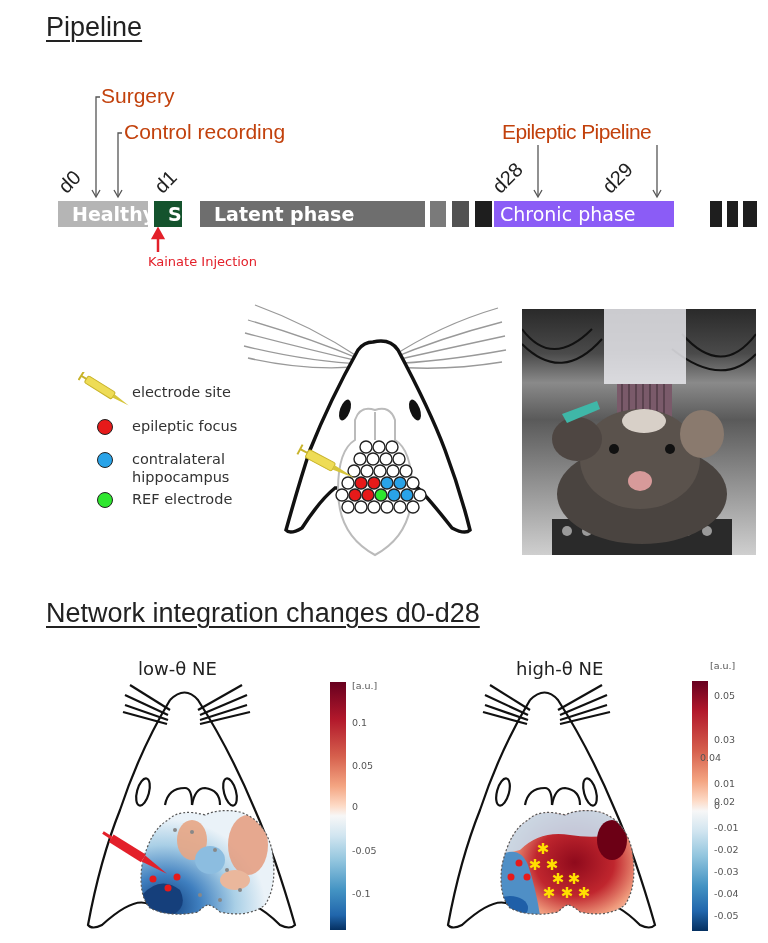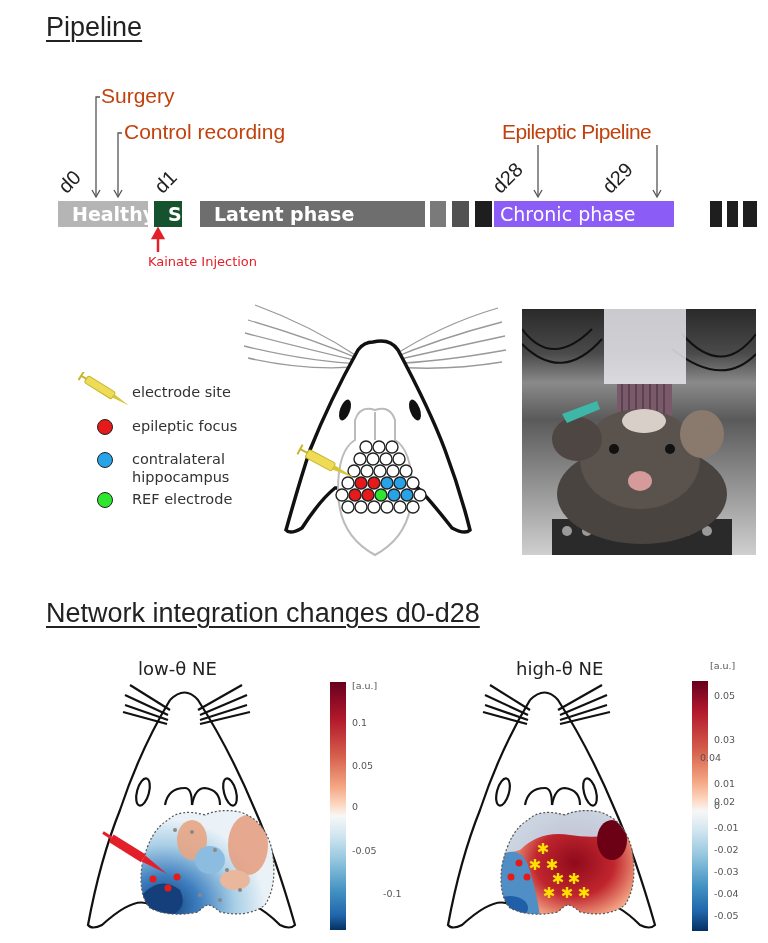--- a/index.html
+++ b/index.html
@@ -262,21 +262,21 @@
       <circle cx="140" cy="220" r="2"></circle>
     </g>
 </svg>
 
 <div class="abs" style="left:330px;top:682px;width:16px;height:248px;background:linear-gradient(180deg,#67001f 0%,#b2182b 15%,#d6604d 30%,#f4a582 42%,#fddbc7 50%,#f7f7f7 54%,#d1e5f0 62%,#92c5de 72%,#4393c3 84%,#2166ac 94%,#053061 100%);"></div>
 <div class="cb-tick" style="left:352px;top:680px;">[a.u.]</div>
 <div class="cb-tick" style="left:352px;top:717px;">0.1</div>
 <div class="cb-tick" style="left:352px;top:760px;">0.05</div>
 <div class="cb-tick" style="left:352px;top:801px;">0</div>
 <div class="cb-tick" style="left:352px;top:845px;">-0.05</div>
-<div class="cb-tick" style="left:352px;top:888px;margin-left:31px;">-0.1</div>
+<div class="cb-tick" style="left:352px;top:888px;">-0.1</div>
 
 <svg class="abs" style="left:440px;top:680px;" width="240" height="260">
   <defs>
     <radialGradient id="highRed" cx="55%" cy="50%" r="60%">
       <stop offset="0%" stop-color="#8f0a1c"></stop>
         <stop offset="45%" stop-color="#c0262e"></stop>
         <stop offset="75%" stop-color="#ef9a7c"></stop>
         <stop offset="100%" stop-color="#fbe3d6"></stop>
     </radialGradient>
     <clipPath id="brainClipH">

